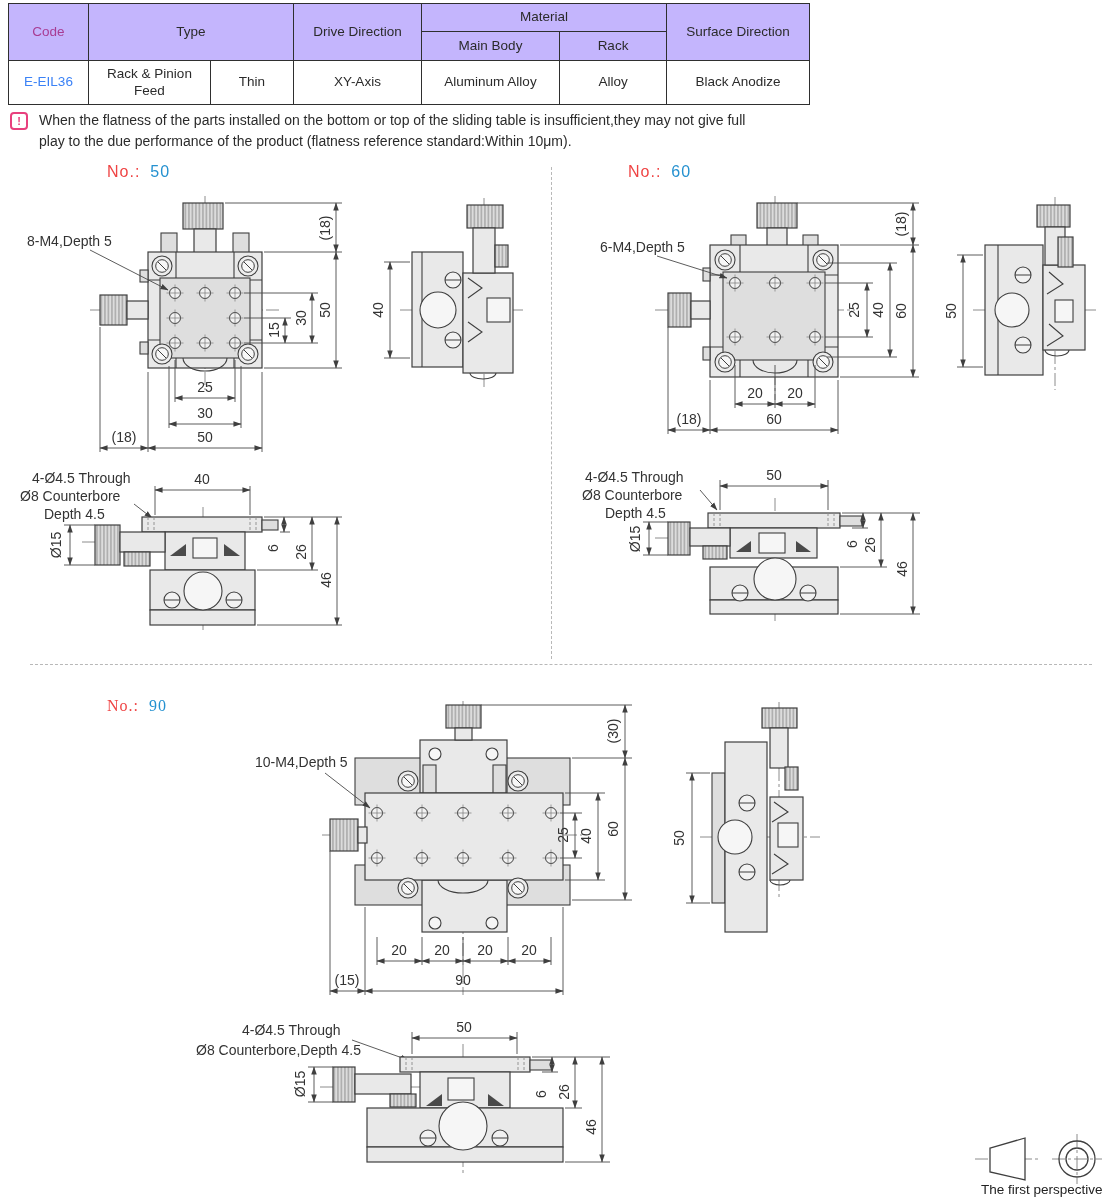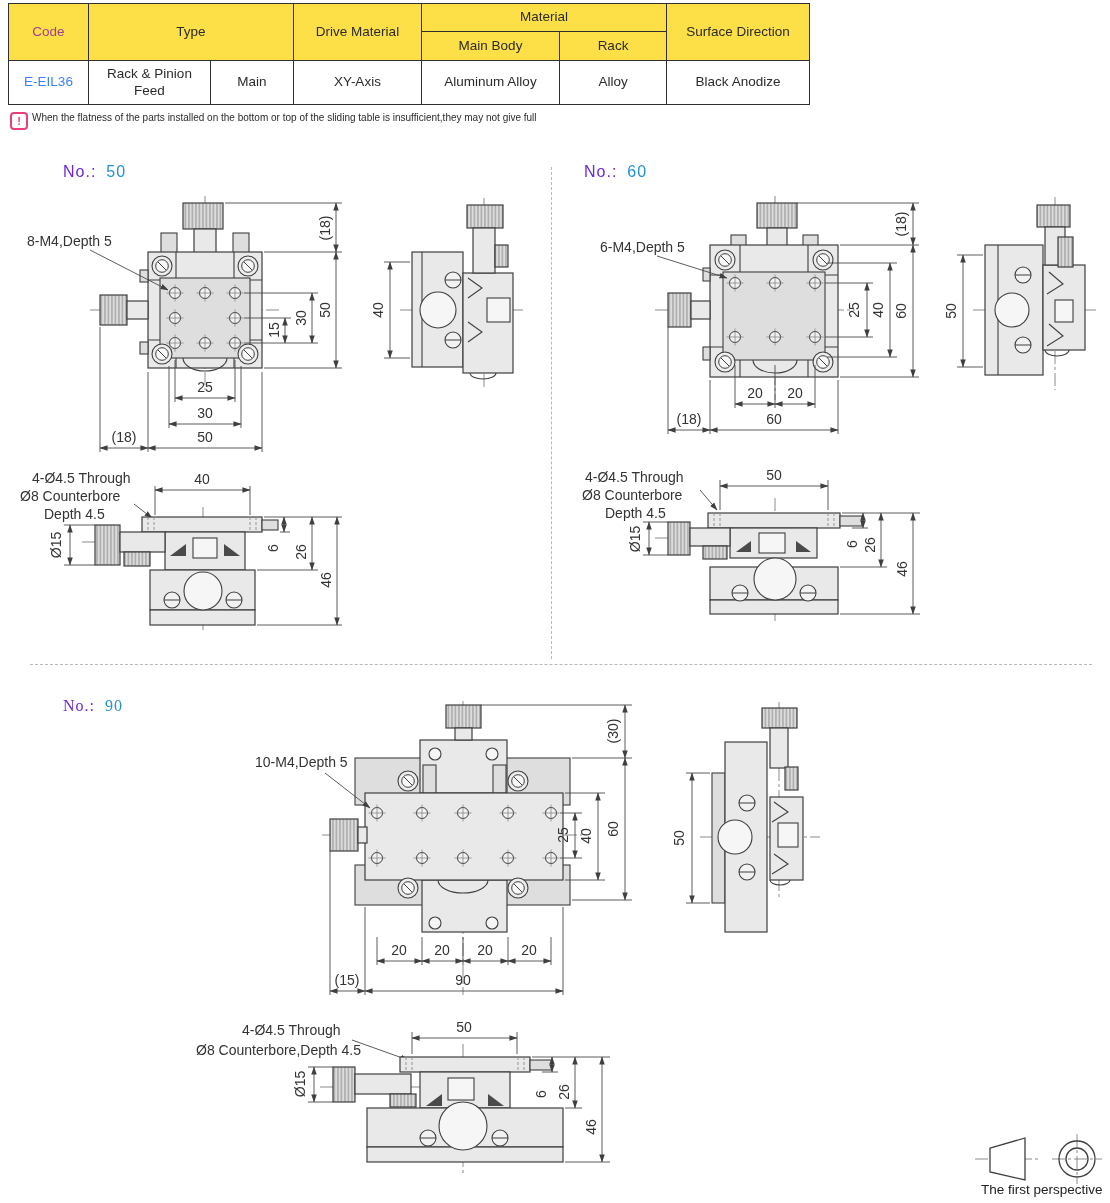--- a/index.html
+++ b/index.html
@@ -4,32 +4,32 @@
 <style>
   html,body{margin:0;padding:0;background:#fff;}
   .page{position:relative;width:1110px;height:1203px;background:#fff;overflow:hidden;
         font-family:"Liberation Sans",sans-serif;color:#2b2b2b;}
   .abs{position:absolute;}
 
   
   table.spec{border-collapse:collapse;table-layout:fixed;font-size:13.5px;}
   table.spec th,table.spec td{border:1.4px solid #2f2f2f;text-align:center;vertical-align:middle;
         padding:0 3px;font-weight:400;line-height:1.25;}
-  table.spec th{background:#fde047;}
+  table.spec th{background:#c4b5fd;}
   .code-hdr{color:#a83c93;margin-top:28px;}
   .code-val{color:#3b82f6;font-weight:bold;}
 
   
   .note-icon{position:absolute;left:0;top:2px;width:14px;height:14px;border:2px solid #e8407e;
         border-radius:4px;color:#e8407e;font-weight:bold;font-size:11px;line-height:14px;text-align:center;}
-  .note-text{margin-left:22px;font-size:10px;line-height:1.5;}
+  .note-text{margin-left:29px;font-size:14px;line-height:1.5;}
 
   
   .sec-label{font-size:16px;letter-spacing:1px;}
-  .sec-label .no{color:#6d28d9;}
+  .sec-label .no{color:#ef4444;margin-left:44px;}
   .sec-label .val{color:#2591d0;margin-left:10px;}
 
   
   .div-v{border-left:1px dashed #b8b8b8;}
   .div-h{border-top:1px dashed #b8b8b8;}
 
   
   svg{overflow:visible;}
   .o  {fill:#e9e9e9;stroke:#3f3f3f;stroke-width:1.2;}
   .o2 {fill:#dedede;stroke:#3f3f3f;stroke-width:1.1;}
@@ -81,44 +81,45 @@
         <col style="width:83px">
         <col style="width:128px">
         <col style="width:138px">
         <col style="width:107px">
         <col style="width:143px">
       </colgroup>
     <tbody>
         <tr style="height:28px">
       <th rowspan="2" class="code-hdr">Code</th>
       <th rowspan="2" colspan="2">Type</th>
-      <th rowspan="2">Drive Material</th>
+      <th rowspan="2">Drive Direction</th>
       <th colspan="2">Material</th>
       <th rowspan="2">Surface Direction</th>
     </tr>
     <tr style="height:29px">
       <th>Main Body</th>
       <th>Rack</th>
     </tr>
     <tr style="height:44px">
       <td class="code-val">E-EIL36</td>
       <td>Rack &amp; Pinion Feed</td>
-      <td>Main</td>
+      <td>Thin</td>
       <td>XY-Axis</td>
       <td>Aluminum Alloy</td>
       <td>Alloy</td>
       <td>Black Anodize</td>
     </tr>
   </tbody>
     </table>
 
   <div class="abs" style="left:10px;top:110px;width:1000px;">
     <div class="note-icon">!</div>
     <div class="note-text">
       <div>When the flatness of the parts installed on the bottom or top of the sliding table is insufficient,they may not give full</div>
+      <div>play to the due performance of the product (flatness reference standard:Within 10μm).</div>
     </div>
   </div>
 
   <div class="abs sec-label" style="left:63px;top:163px;">
     <span class="no">No.:</span><span class="val">50</span>
   </div>
   <div class="abs sec-label" style="left:584px;top:163px;">
     <span class="no">No.:</span><span class="val">60</span>
   </div>
   <div class="abs sec-label" style="left:63px;top:697px;font-family:Liberation Serif, serif;">

